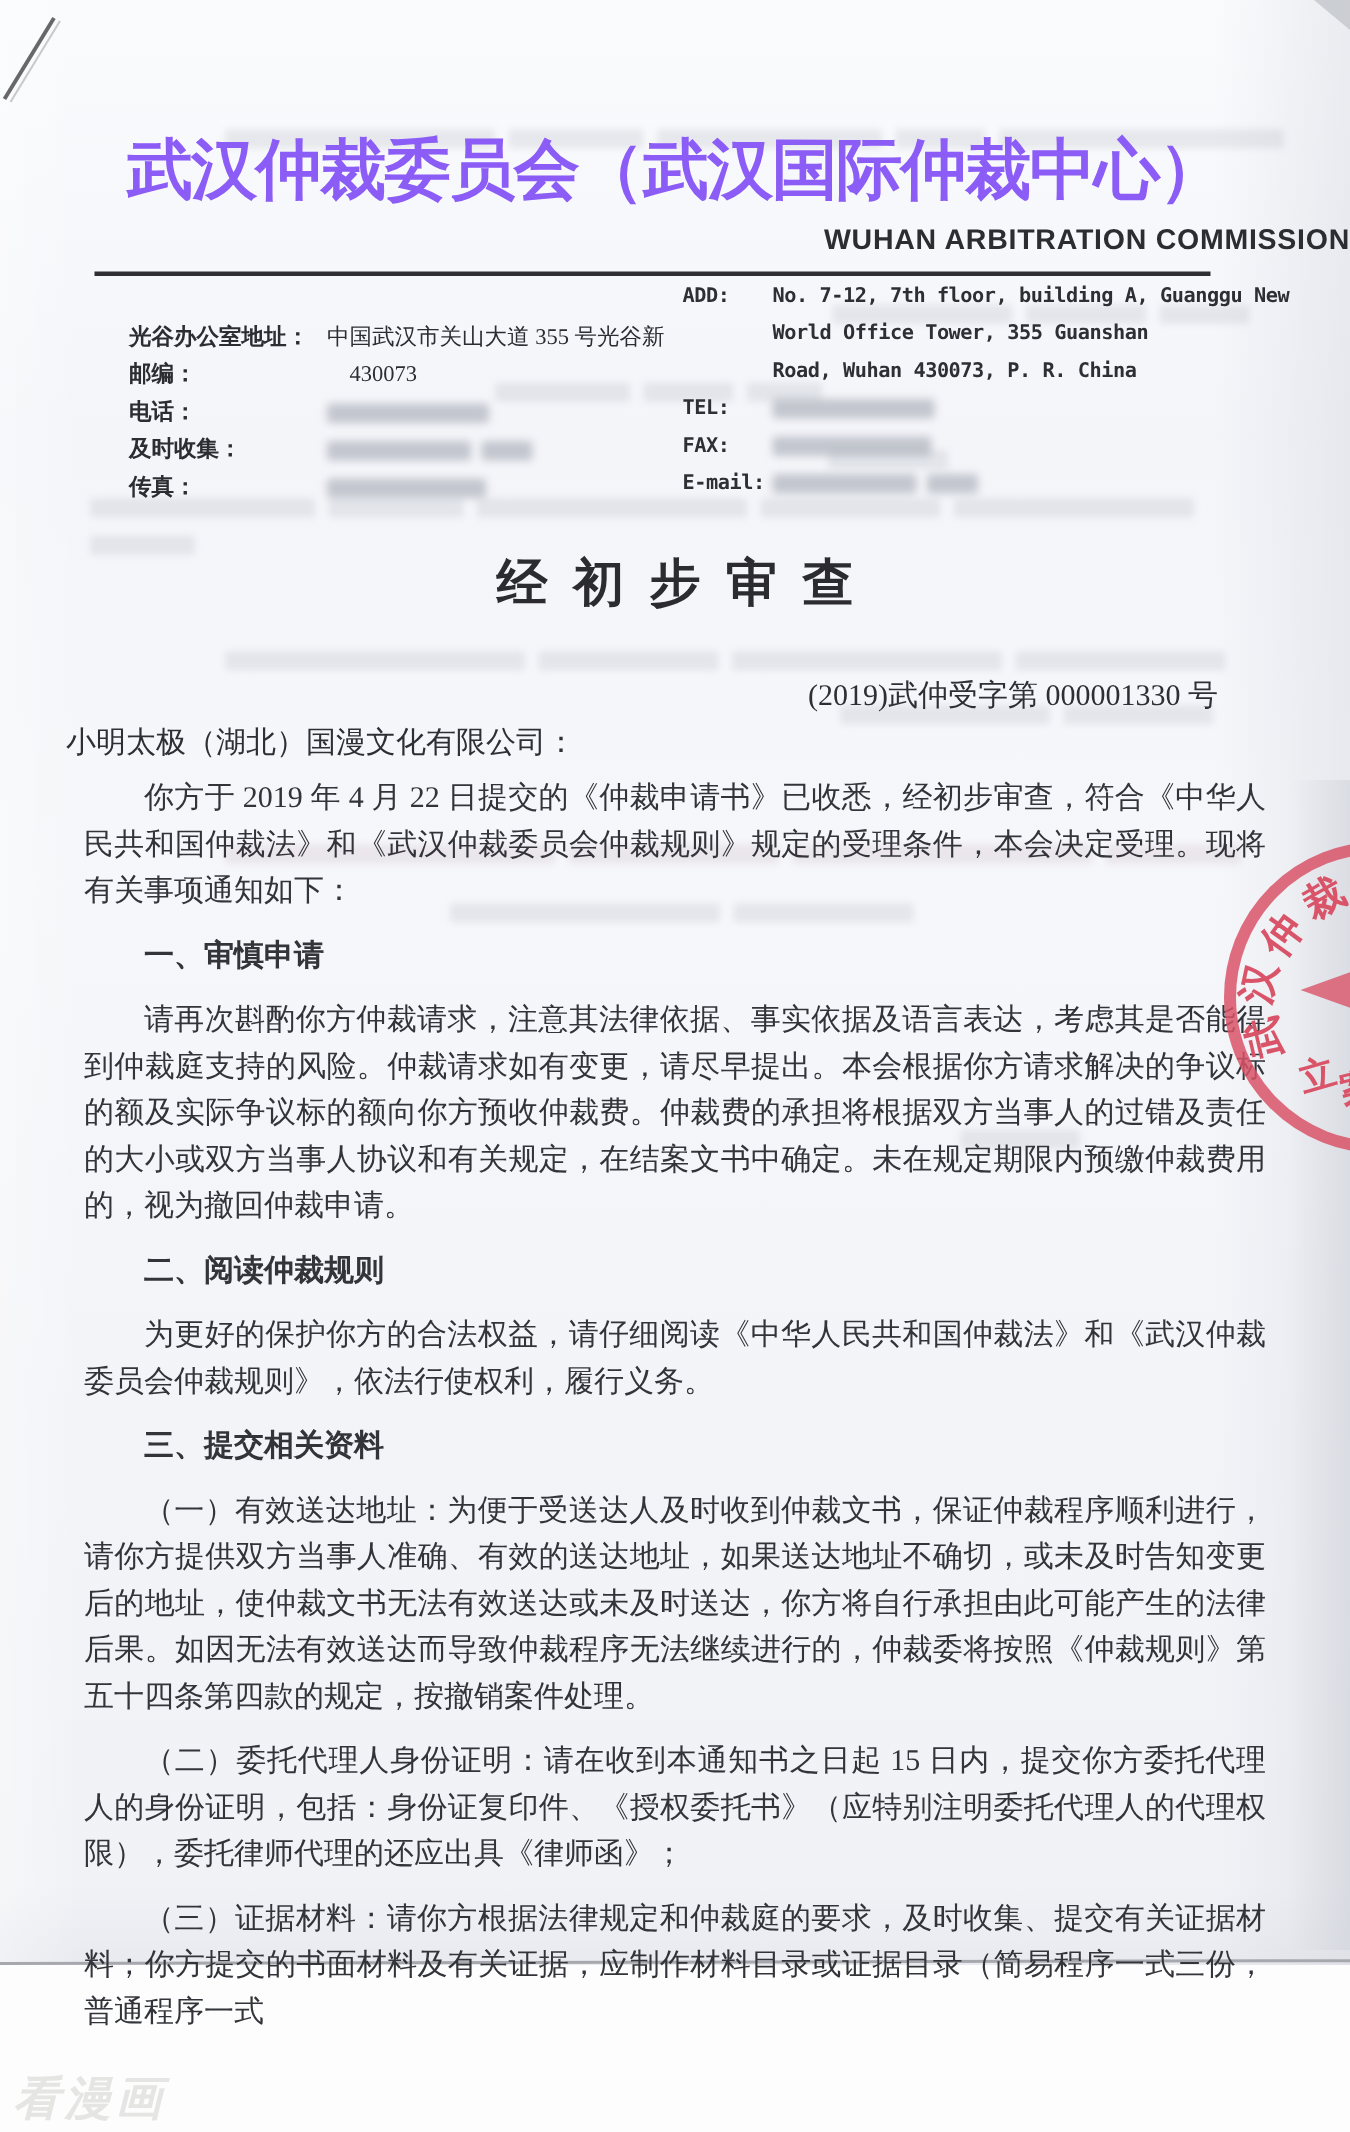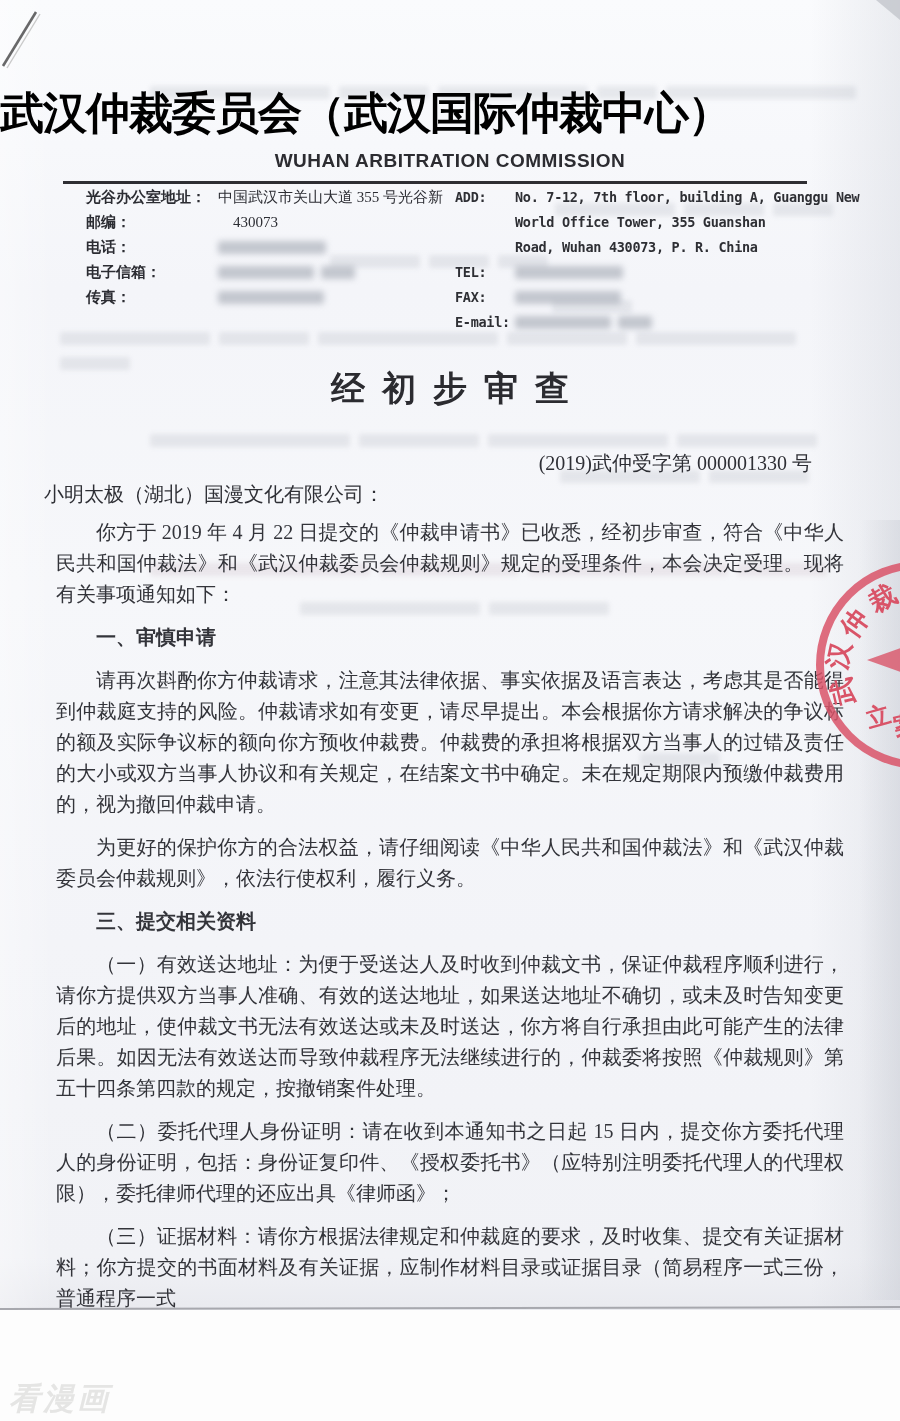--- a/index.html
+++ b/index.html
@@ -17,30 +17,30 @@
                 border-top:20px solid #c3c6cc;border-left:24px solid transparent;opacity:.8;}
   .shade-right{position:absolute;right:0;top:520px;width:40px;height:780px;
                background:linear-gradient(90deg,rgba(203,206,214,0) 0%,rgba(203,206,214,.45) 100%);}
   
   .crease-svg{position:absolute;left:0;top:0;}
   
   .ghost{position:absolute;display:flex;gap:9px;filter:blur(2.6px);opacity:.55;}
   .ghost i{display:block;height:13px;background:rgba(138,145,160,.30);border-radius:2px;}
   .ghost.warm i{background:rgba(170,135,150,.28);}
   
-  .hdr-title{position:absolute;left:0;top:84px;width:100%;
-             font-size:44px;font-weight:900;letter-spacing:-1px;color:#000000;white-space:nowrap;}
-  .hdr-sub{position:absolute;left:0;top:150px;width:100%;text-align:center;
+  .hdr-title{position:absolute;left:0;top:84px;width:100%;text-align:center;
+             font-size:44px;font-weight:900;letter-spacing:-1px;color:#8b5cf6;white-space:nowrap;}
+  .hdr-sub{position:absolute;left:0;top:150px;width:100%;text-align:right;
            font-family:"Liberation Sans","DejaVu Sans",sans-serif;
            font-size:19px;font-weight:700;letter-spacing:.5px;color:#2c2c31;}
   .rule{position:absolute;left:63px;top:181px;width:744px;height:3px;background:#2e2e33;}
   
   .contact{position:absolute;left:0;top:186px;width:900px;font-size:15px;color:#2c2d33;}
   .c-col{position:absolute;top:0;}
-  .c-col.left{left:86px;width:360px;}
+  .c-col.left{left:86px;width:360px;margin-top:28px;}
   .c-col.right{left:455px;width:420px;}
   .c-row{display:flex;align-items:flex-start;height:25px;line-height:23px;}
   .c-lbl{font-weight:700;flex:none;}
   .c-col.left .c-lbl{width:132px;}
   .c-col.right .c-lbl{width:60px;}
   .c-col.right{font-family:"DejaVu Sans Mono","Liberation Mono",monospace;
                font-size:13.5px;font-weight:700;letter-spacing:-.3px;color:#2e2f34;}
   .c-val{white-space:nowrap;}
   .c-val.indent{padding-left:15px;}
   .blob{display:inline-block;height:13px;background:#9aa0ab;opacity:.55;filter:blur(3px);
@@ -145,21 +145,21 @@
       </div>
       <div class="c-row">
         <span class="c-lbl">邮编：</span>
         <span class="c-val indent">430073</span>
       </div>
       <div class="c-row">
         <span class="c-lbl">电话：</span>
         <span class="blob" style="width:108px"></span>
       </div>
       <div class="c-row">
-        <span class="c-lbl">电子信箱：</span>
+        <span class="c-lbl">及时收集：</span>
         <span class="blob" style="width:96px"></span>
           <span class="blob" style="width:34px"></span>
       </div>
       <div class="c-row">
         <span class="c-lbl">传真：</span>
         <span class="blob" style="width:106px"></span>
       </div>
     </div>
     <div class="c-col right">
       <div class="c-row">
@@ -191,20 +191,21 @@
   </div>
 
   <div class="n-title">经初步审查</div>
   <div class="case-no">(2019)武仲受字第 000001330 号</div>
   <div class="addressee">小明太极（湖北）国漫文化有限公司：</div>
 
   <div class="doc-body">
     <p>你方于 2019 年 4 月 22 日提交的《仲裁申请书》已收悉，经初步审查，符合《中华人民共和国仲裁法》和《武汉仲裁委员会仲裁规则》规定的受理条件，本会决定受理。现将有关事项通知如下：</p>
     <p class="hd">一、审慎申请</p>
     <p>请再次斟酌你方仲裁请求，注意其法律依据、事实依据及语言表达，考虑其是否能得到仲裁庭支持的风险。仲裁请求如有变更，请尽早提出。本会根据你方请求解决的争议标的额及实际争议标的额向你方预收仲裁费。仲裁费的承担将根据双方当事人的过错及责任的大小或双方当事人协议和有关规定，在结案文书中确定。未在规定期限内预缴仲裁费用的，视为撤回仲裁申请。</p>
+    <p class="hd">二、阅读仲裁规则</p>
     <p>为更好的保护你方的合法权益，请仔细阅读《中华人民共和国仲裁法》和《武汉仲裁委员会仲裁规则》，依法行使权利，履行义务。</p>
     <p class="hd">三、提交相关资料</p>
     <p>（一）有效送达地址：为便于受送达人及时收到仲裁文书，保证仲裁程序顺利进行，请你方提供双方当事人准确、有效的送达地址，如果送达地址不确切，或未及时告知变更后的地址，使仲裁文书无法有效送达或未及时送达，你方将自行承担由此可能产生的法律后果。如因无法有效送达而导致仲裁程序无法继续进行的，仲裁委将按照《仲裁规则》第五十四条第四款的规定，按撤销案件处理。</p>
     <p>（二）委托代理人身份证明：请在收到本通知书之日起 15 日内，提交你方委托代理人的身份证明，包括：身份证复印件、《授权委托书》（应特别注明委托代理人的代理权限），委托律师代理的还应出具《律师函》；</p>
     <p>（三）证据材料：请你方根据法律规定和仲裁庭的要求，及时收集、提交有关证据材料；你方提交的书面材料及有关证据，应制作材料目录或证据目录（简易程序一式三份，普通程序一式</p>
   </div>
 
   <svg class="seal-svg" width="122" height="292" viewBox="778 538 122 292">
     <circle cx="920" cy="665" r="100" fill="none" stroke="#d95468" stroke-width="8" stroke-opacity=".85"></circle>
     <polygon points="867,660 906,674 907,715 932,683 972,694 949,660 972,626 932,637 907,605 906,646" fill="#d95468" fill-opacity=".8"></polygon>

